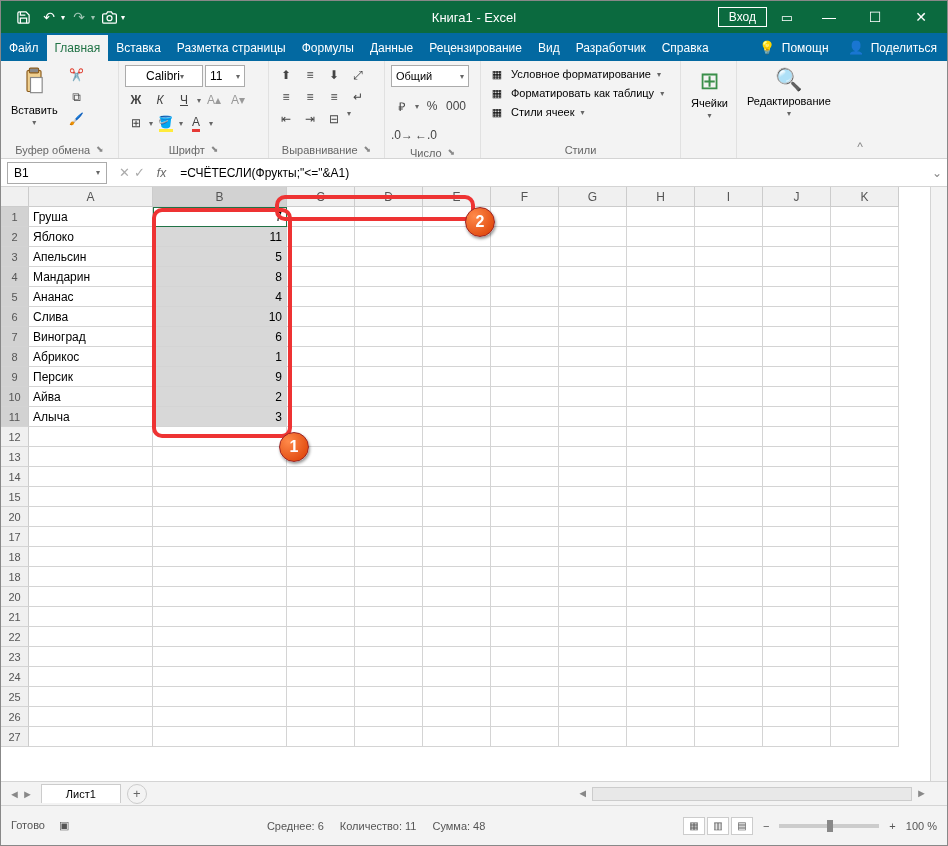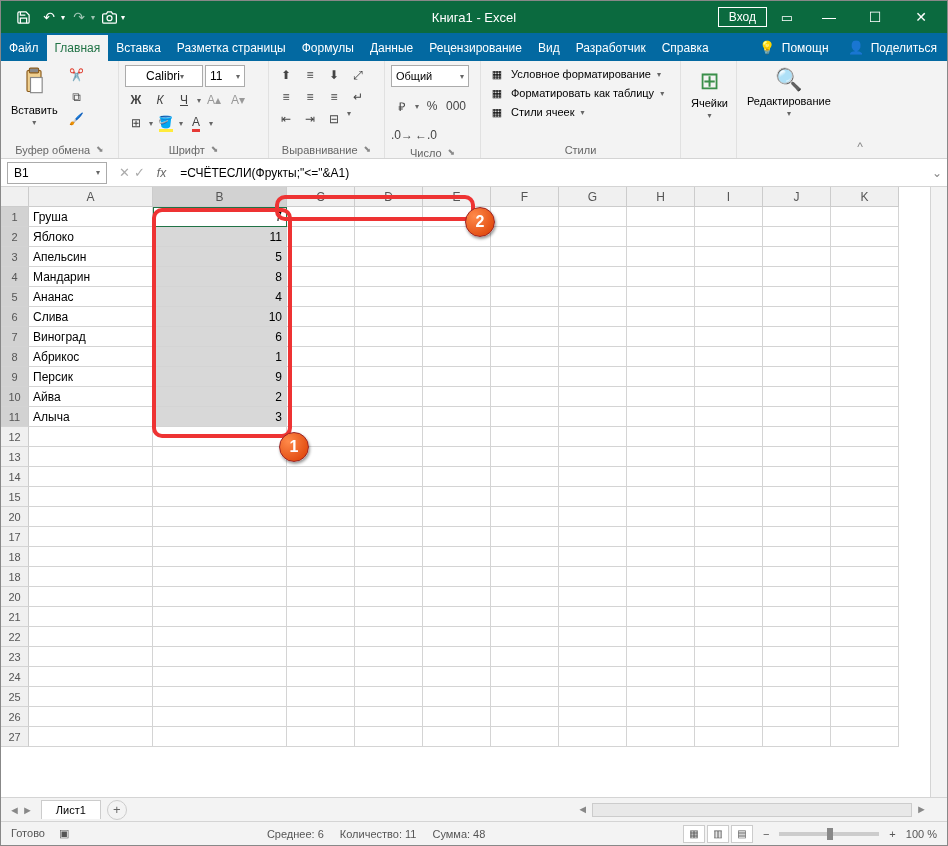--- a/index.html
+++ b/index.html
@@ -63,26 +63,26 @@
   .row-hdr { background: #f0f0f0; border-right: 1px solid #ccc; border-bottom: 1px solid #d4d4d4; text-align: center; font-size: 11px; color: #555; line-height: 20px; }
   .row-hdr.sel { background: #d2d2d2; }
   .cell { border-right: 1px solid #d4d4d4; border-bottom: 1px solid #d4d4d4; padding: 0 4px; font-size: 12px; line-height: 20px; overflow: hidden; white-space: nowrap; }
   .cell.num { text-align: right; }
   .cell.selected { background: #d8d8d8; }
   .cell.active { background: #fff; outline: 1px solid #217346; outline-offset: -1px; }
   
   
   .sheet-tabs { height: 24px; background: #f3f3f3; border-top: 1px solid #d4d4d4; display: flex; align-items: center; font-size: 11px; }
   .sheet-nav { display: flex; gap: 2px; padding: 0 8px; color: #888; }
-  .sheet-tab { background: #fff; border: 1px solid #ccc; border-bottom: none; padding: 3px 14px; }
+  .sheet-tab { background: #fff; border: 1px solid #ccc; border-bottom: none; padding: 3px 24px; }
   .sheet-add { width: 20px; height: 20px; display: flex; align-items: center; justify-content: center; color: #666; border: 1px solid #ccc; border-radius: 10px; margin-left: 6px; font-size: 13px; }
   .sheet-scroll { flex: 1; display: flex; justify-content: flex-end; padding-right: 20px; color: #888; }
   
   
-  .status-bar { height: 24px; background: #f3f3f3; border-top: 1px solid #d4d4d4; display: flex; align-items: center; font-size: 11px; color: #555; padding: 0 10px; gap: 20px; }
+  .status-bar { height: 40px; background: #f3f3f3; border-top: 1px solid #d4d4d4; display: flex; align-items: center; font-size: 11px; color: #555; padding: 0 10px; gap: 20px; }
   .status-left { display: flex; gap: 14px; }
   .status-center { flex: 1; display: flex; justify-content: center; gap: 16px; }
   .status-right { display: flex; align-items: center; gap: 10px; }
   .view-btns { display: flex; gap: 2px; }
   .view-btn { width: 22px; height: 18px; border: 1px solid #ccc; background: #fff; display: flex; align-items: center; justify-content: center; font-size: 10px; }
   .zoom-slider { width: 100px; height: 4px; background: #ccc; position: relative; }
   .zoom-thumb { position: absolute; left: 48px; top: -4px; width: 6px; height: 12px; background: #888; }
   
   
   .anno-circle { position: absolute; width: 30px; height: 30px; border-radius: 50%; background: radial-gradient(circle at 30% 30%, #ff8a4a, #d93a00); color: #fff; font-weight: bold; font-size: 16px; display: flex; align-items: center; justify-content: center; box-shadow: 1px 2px 3px rgba(0,0,0,0.4); border: 1px solid #922; z-index: 60; }

